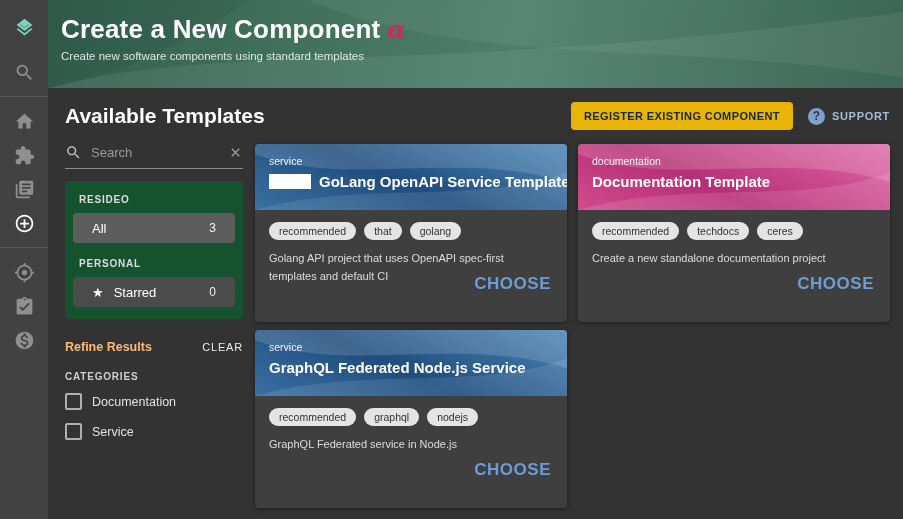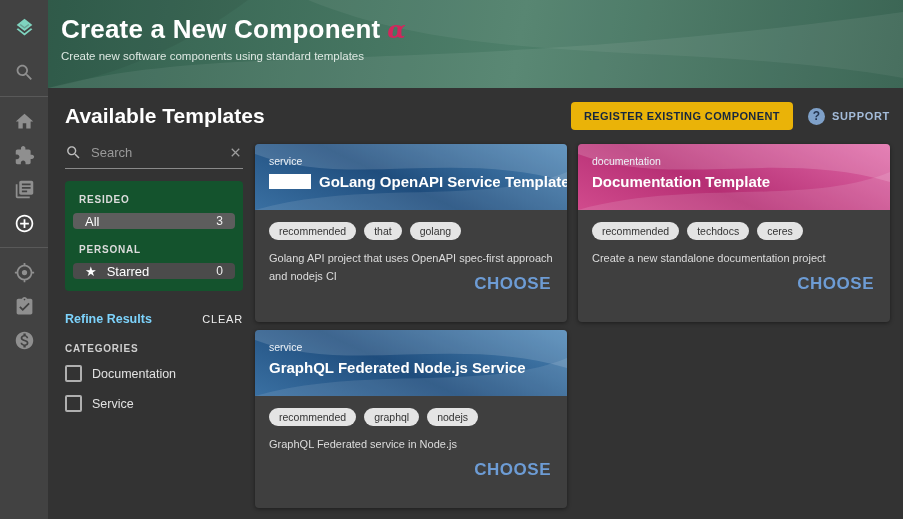--- a/index.html
+++ b/index.html
@@ -39,29 +39,29 @@
   
   .body-row{display:flex;}
   .filters{width:178px;flex-shrink:0;margin-right:12px;}
   .search-row{display:flex;align-items:center;border-bottom:1px solid #8a8a8a;padding-bottom:7px;}
   .search-row svg{flex-shrink:0;}
   .search-input{flex:1;min-width:0;background:transparent;border:none;outline:none;
       color:#e0e0e0;font-size:13px;margin:0 4px 0 7px;font-family:"Liberation Sans",sans-serif;}
   .search-input::placeholder{color:#9a9a9a;}
   .menu-card{background:#14532d;border-radius:4px;padding:11px 8px 12px;margin-top:12px;}
   .sec-label{font-size:10px;font-weight:bold;color:#dcdcdc;letter-spacing:0.8px;margin:2px 0 8px 6px;}
-  .menu-row{height:16px;border-radius:4px;display:flex;align-items:center;justify-content:space-between;
-      padding:0 12px;color:#fff;font-size:13px;cursor:pointer;}
+  .menu-row{height:30px;border-radius:4px;display:flex;align-items:center;justify-content:space-between;
+      padding:0 19px;color:#fff;font-size:13px;cursor:pointer;}
   .menu-row.all{background:#5d5d5d;margin-bottom:15px;}
   .menu-row.starred{background:#4b4b4b;}
   .row-left{display:flex;align-items:center;gap:10px;}
   .star{font-size:13px;color:#fff;}
   .count{font-size:12px;color:#f0f0f0;}
   .refine-head{display:flex;justify-content:space-between;align-items:center;margin-top:21px;}
-  .refine-title{color:#7dd3fc;font-size:12.5px;font-weight:bold;}
+  .refine-title{color:#fdba74;font-size:12.5px;font-weight:bold;}
   .clear-btn{color:#ededed;font-size:11px;letter-spacing:0.8px;background:none;border:none;
       font-family:"Liberation Sans",sans-serif;cursor:pointer;padding:0;}
   .cat-label{font-size:10px;font-weight:bold;color:#cfcfcf;letter-spacing:0.8px;margin:17px 0 11px;}
   .check-row{display:flex;align-items:center;gap:10px;margin-bottom:13px;color:#e2e2e2;font-size:12.5px;cursor:pointer;}
   .checkbox{width:13px;height:13px;border:2px solid #b0b0b0;border-radius:2px;flex-shrink:0;}
 
   
   .cards-grid{display:grid;grid-template-columns:312px 312px;column-gap:11px;row-gap:8px;align-content:start;}
   .card{width:312px;height:178px;background:#3f3f3f;border-radius:4px;overflow:hidden;position:relative;
       box-shadow:0 1px 4px rgba(0,0,0,0.45);}
@@ -221,21 +221,21 @@
                 <span class="logo-box"></span>
                 <span class="card-title">GoLang OpenAPI Service Template</span>
               </div>
             </div>
             <div class="card-body">
               <div class="chips">
                 <span class="chip">recommended</span>
                 <span class="chip">that</span>
                 <span class="chip">golang</span>
               </div>
-              <p class="card-desc">Golang API project that uses OpenAPI spec-first approach and nodejs CI</p>
+              <p class="card-desc">Golang API project that uses OpenAPI spec-first templates and default CI</p>
             </div>
             <button class="choose">CHOOSE</button>
           </div>
 
           <div class="card">
             <div class="card-header pink">
               <svg class="header-decor" viewBox="0 0 312 66" preserveAspectRatio="none">
                 <path d="M0,10 C90,45 200,5 312,38 L312,0 L0,0 Z" fill="rgba(255,255,255,0.16)"></path>
                 <path d="M0,66 C110,35 230,62 312,28 L312,66 Z" fill="rgba(255,255,255,0.12)"></path>
               </svg>

